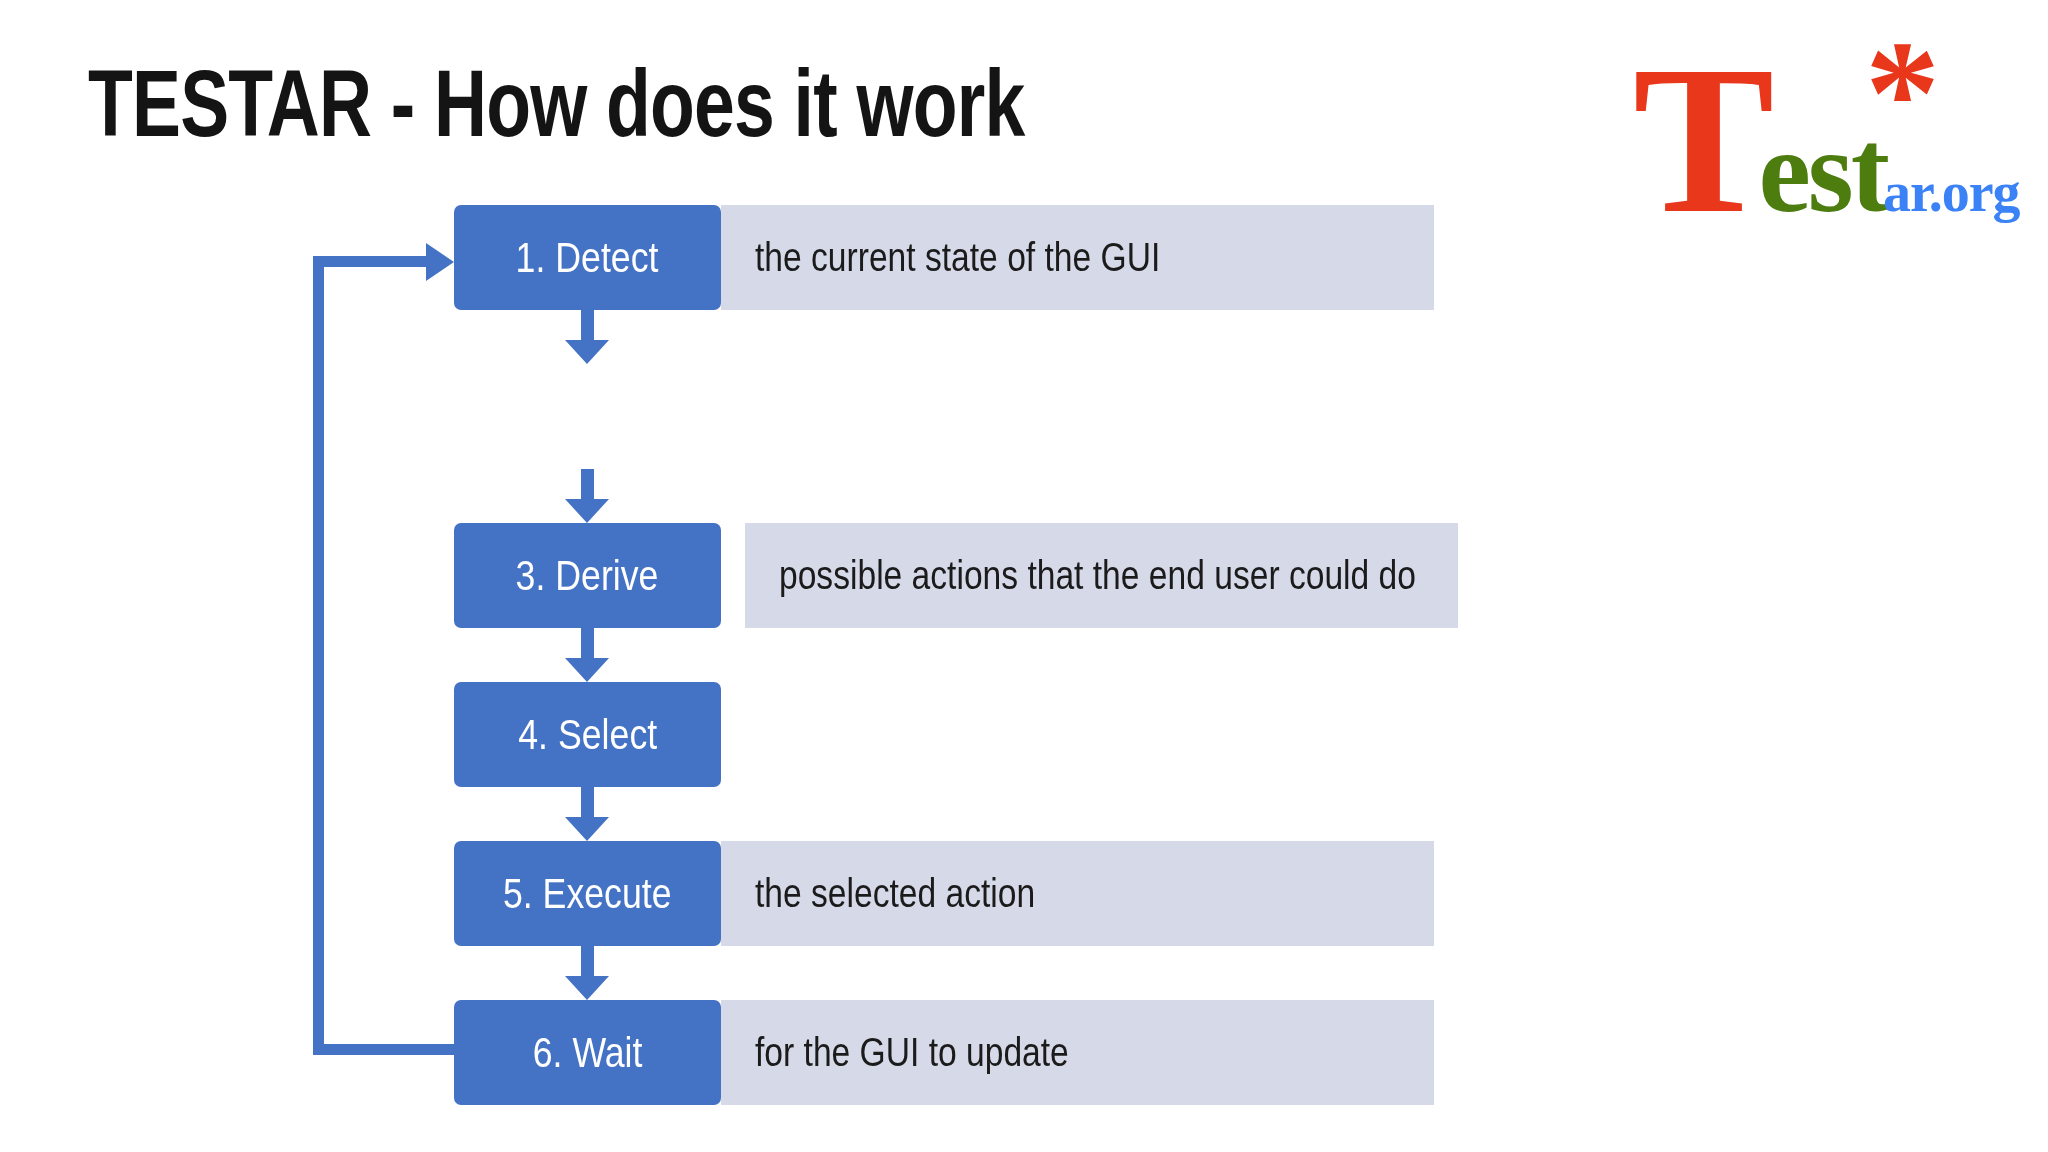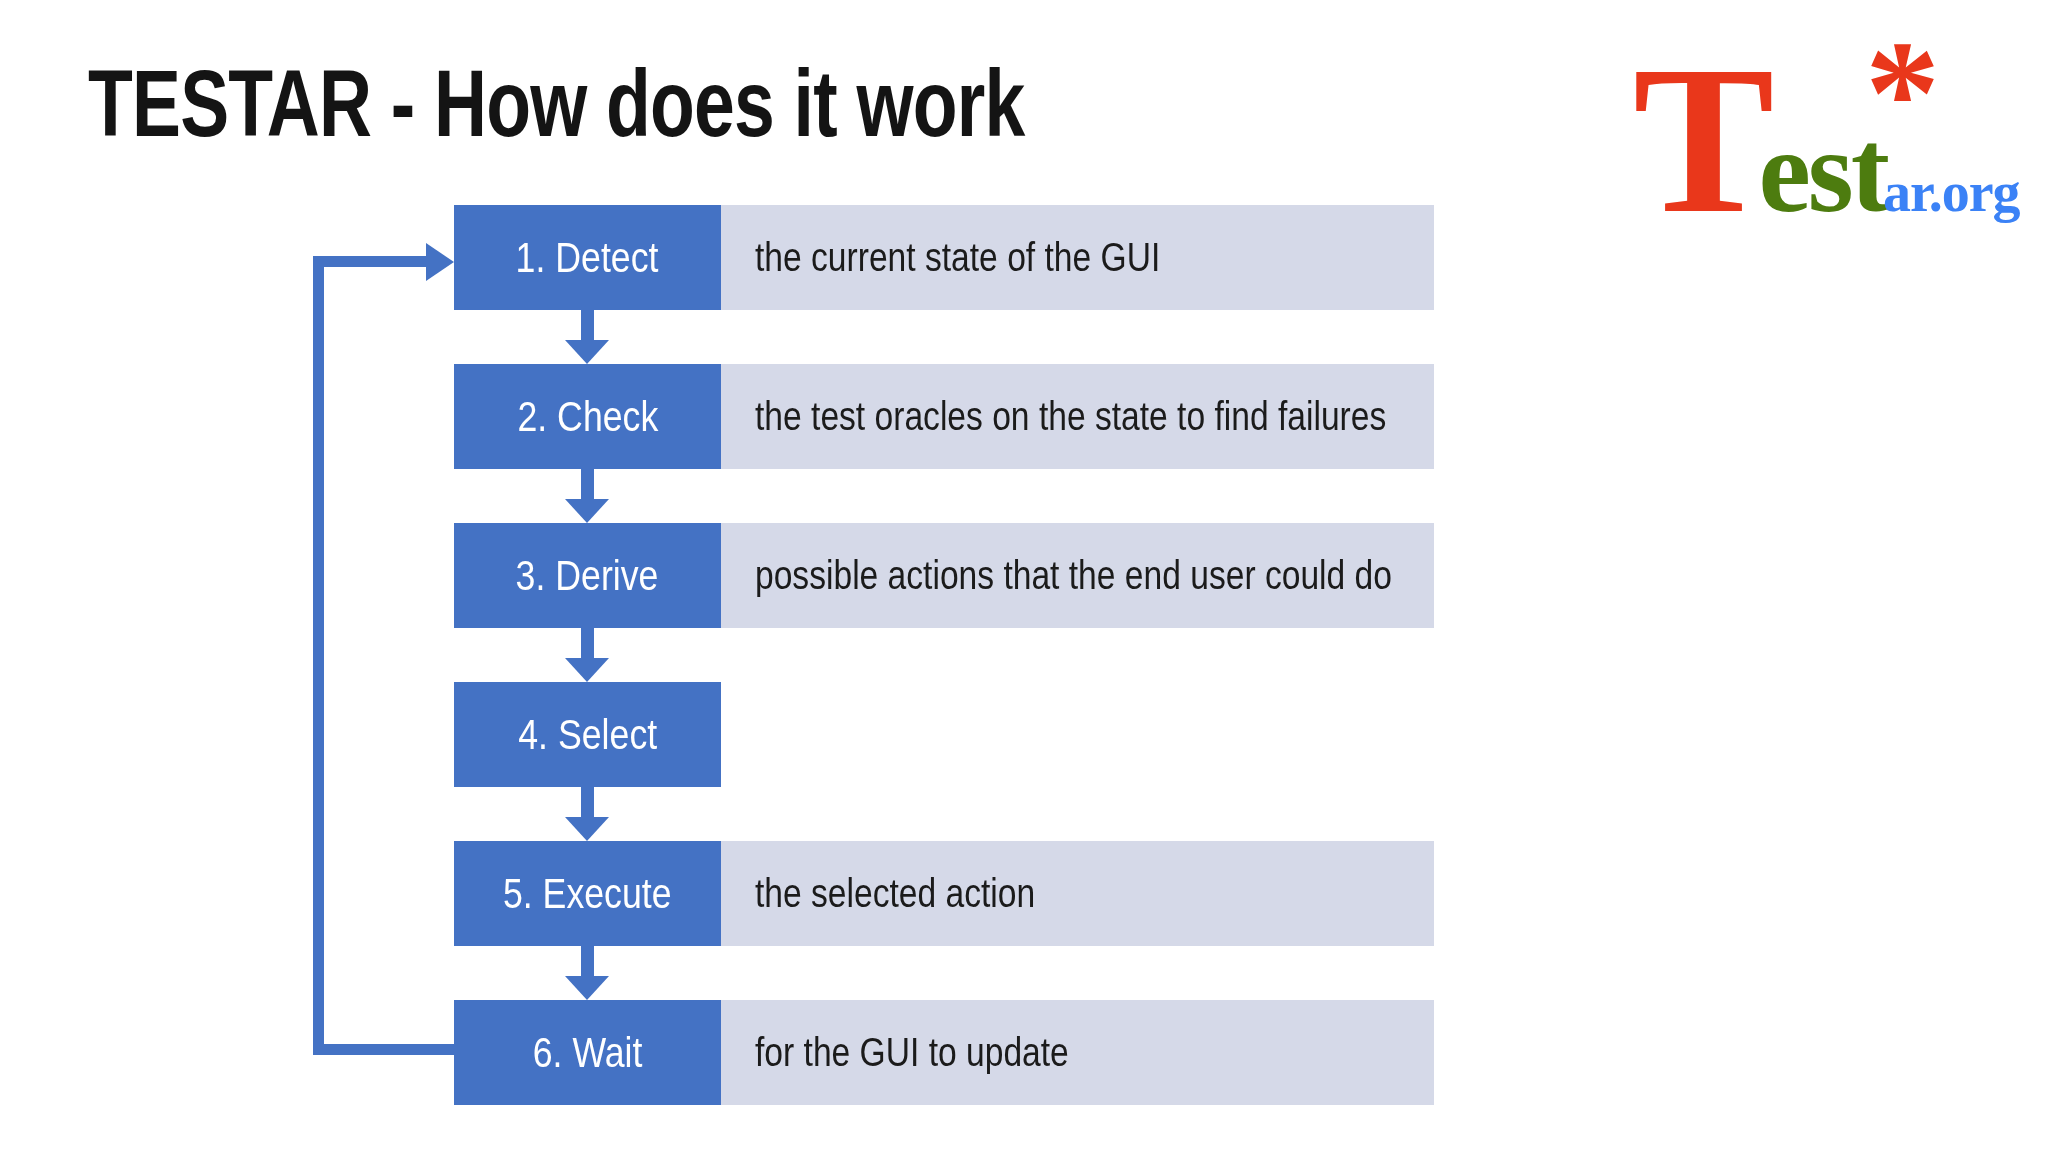--- a/index.html
+++ b/index.html
@@ -29,34 +29,34 @@
   .logo-ast {
     position:absolute; left:232px; top:-16px;
     font-size:150px; color:#e9371b; font-weight:700;
   }
 
   
   .flow { position:absolute; left:0; top:0; width:100%; height:100%; }
   .row { position:absolute; left:454px; width:1056px; height:105px; display:flex; }
   .label-box {
     width:267px; height:105px; background:#4472c4; color:#ffffff;
-    display:flex; align-items:center; justify-content:center; flex:none;
+    display:flex; align-items:center; justify-content:center; flex:none;border-radius:7px;
   }
   .label-box span {
     display:inline-block; font-size:42px; transform:scaleX(0.85); white-space:nowrap;
   }
   .desc-box {
     width:713px; height:105px; background:#d5d9e8; color:#1b1b1b;
     display:flex; align-items:center; flex:none;
   }
   .desc-box span {
     display:inline-block; font-size:40px; margin-left:34px;
     transform:scaleX(0.84); transform-origin:left center; white-space:nowrap;
   }
-  .r0 { top:205px; } .r1 { top:364px; } .r2 { top:523px; }
+  .r0 { top:205px; } .r1 { top:364px; } .r2 { top:523px;gap:24px; }
   .r3 { top:682px; } .r4 { top:841px; } .r5 { top:1000px; }
 
   
   .down-arrow { position:absolute; left:565px; width:44px; height:54px;
     display:flex; flex-direction:column; align-items:center; }
   .down-arrow .shaft { width:13px; height:30px; background:#4472c4; }
   .down-arrow .head  { width:0; height:0;
     border-left:22px solid transparent; border-right:22px solid transparent;
     border-top:24px solid #4472c4; }
   .a0 { top:310px; } .a1 { top:469px; } .a2 { top:628px; }
@@ -88,28 +88,20 @@
 
     <div class="row r0">
       <div class="label-box">
         <span>1. Detect</span>
       </div>
       <div class="desc-box">
         <span>the current state of the GUI</span>
       </div>
     </div>
 
-    <div class="row r1">
-      <div class="label-box">
-        <span>2. Check</span>
-      </div>
-      <div class="desc-box">
-        <span>the test oracles on the state to find failures</span>
-      </div>
-    </div>
 
     <div class="row r2">
       <div class="label-box">
         <span>3. Derive</span>
       </div>
       <div class="desc-box">
         <span>possible actions that the end user could do</span>
       </div>
     </div>
 

